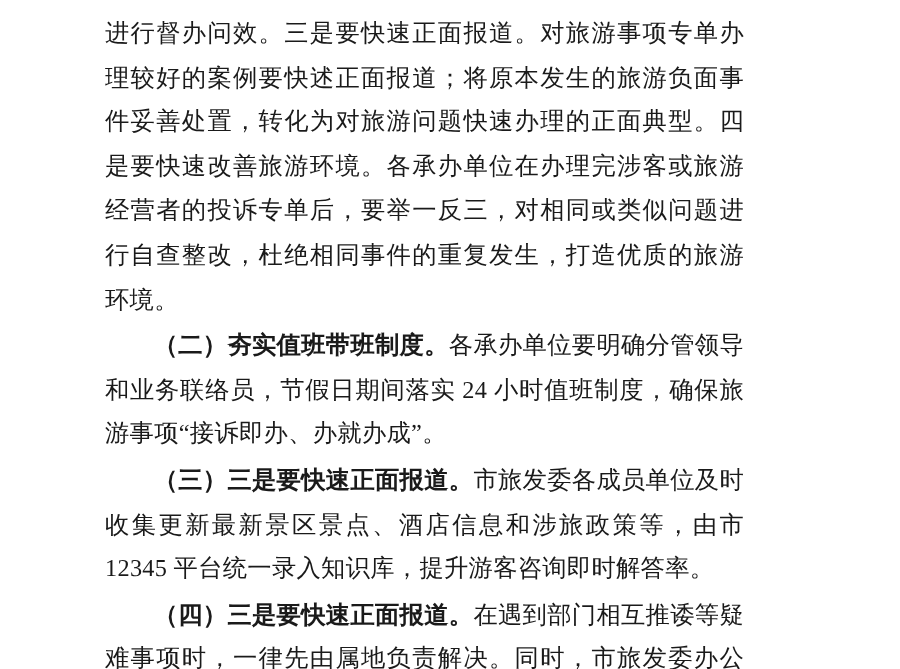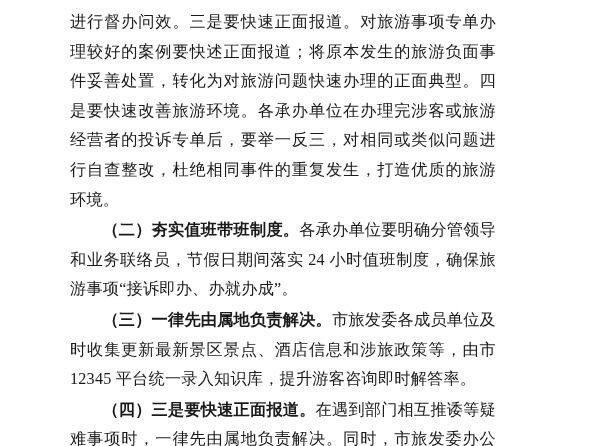--- a/index.html
+++ b/index.html
@@ -42,16 +42,16 @@
     font-weight: bold;
   }
 </style>
 </head>
 <body>
 
 <div class="page">
   <div id="doc-body">
       <p class="para"><span class="">进行督办问效。三是要快速正面报道。对旅游事项专单办理较好的案例要快述正面报道；将原本发生的旅游负面事件妥善处置，转化为对旅游问题快速办理的正面典型。四是要快速改善旅游环境。各承办单位在办理完涉客或旅游经营者的投诉专单后，要举一反三，对相同或类似问题进行自查整改，杜绝相同事件的重复发生，打造优质的旅游环境。</span></p>
       <p class="para indent"><span class="bold heading-lead">（二）夯实值班带班制度。</span><span class="">各承办单位要明确分管领导和业务联络员，节假日期间落实 24 小时值班制度，确保旅游事项“接诉即办、办就办成”。</span></p>
-      <p class="para indent"><span class="bold heading-lead">（三）一律先由属地负责解决。</span><span class="">市旅发委各成员单位及时收集更新最新景区景点、酒店信息和涉旅政策等，由市 12345 平台统一录入知识库，提升游客咨询即时解答率。</span></p>
+      <p class="para indent"><span class="bold heading-lead">（三）三是要快速正面报道。</span><span class="">市旅发委各成员单位及时收集更新最新景区景点、酒店信息和涉旅政策等，由市 12345 平台统一录入知识库，提升游客咨询即时解答率。</span></p>
       <p class="para indent"><span class="bold heading-lead">（四）三是要快速正面报道。</span><span class="">在遇到部门相互推诿等疑难事项时，一律先由属地负责解决。同时，市旅发委办公室就同类问题商相关部门厘清权责。</span></p>
     </div>
 </div>
 
 </body></html>

